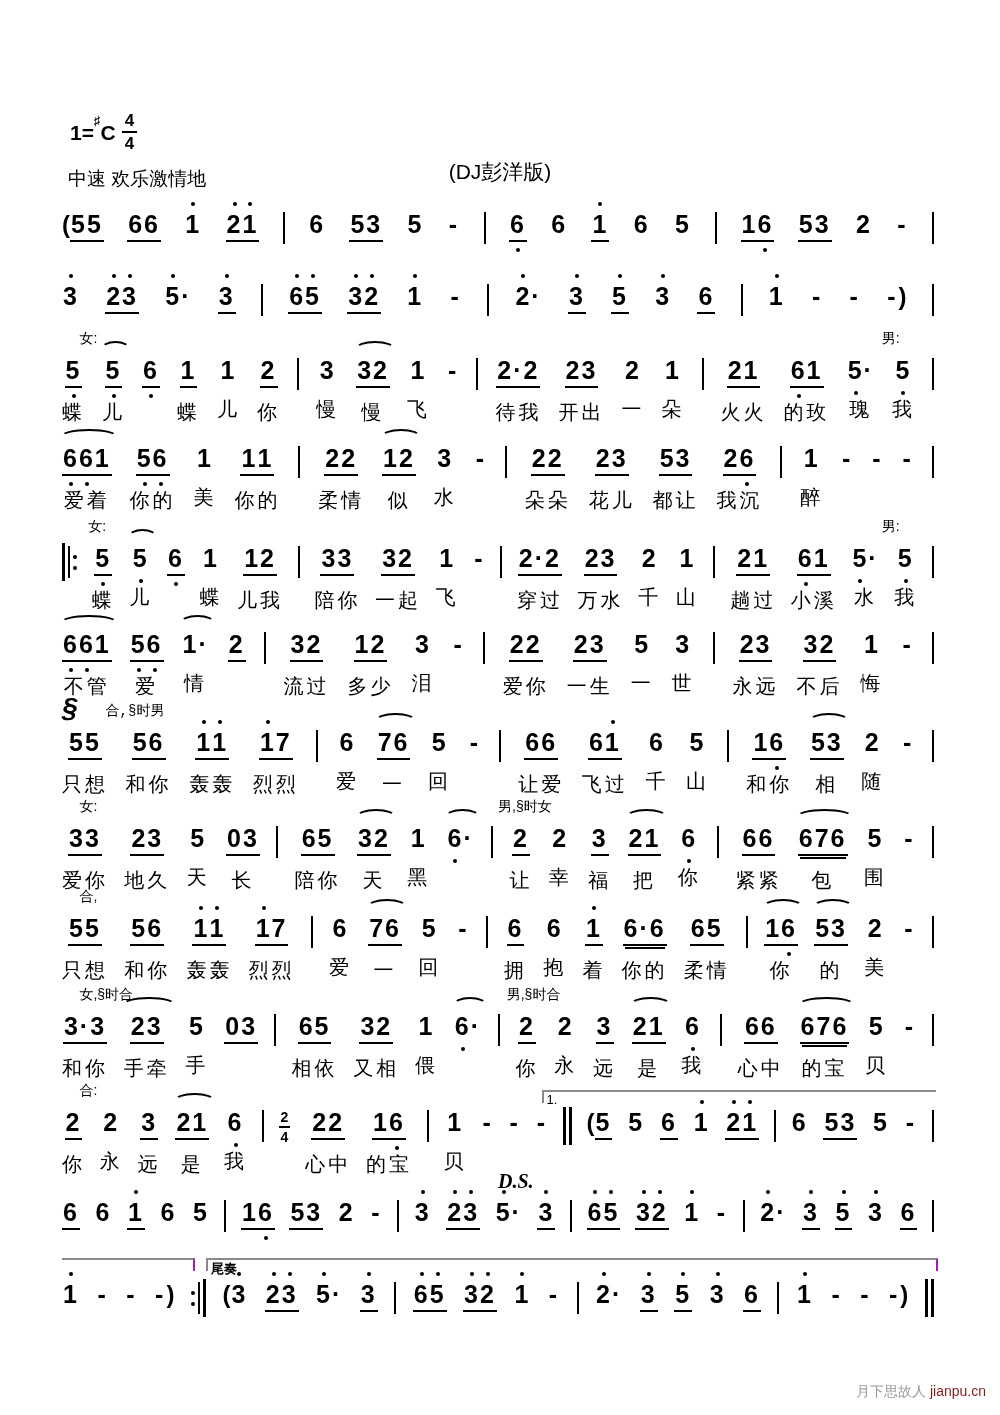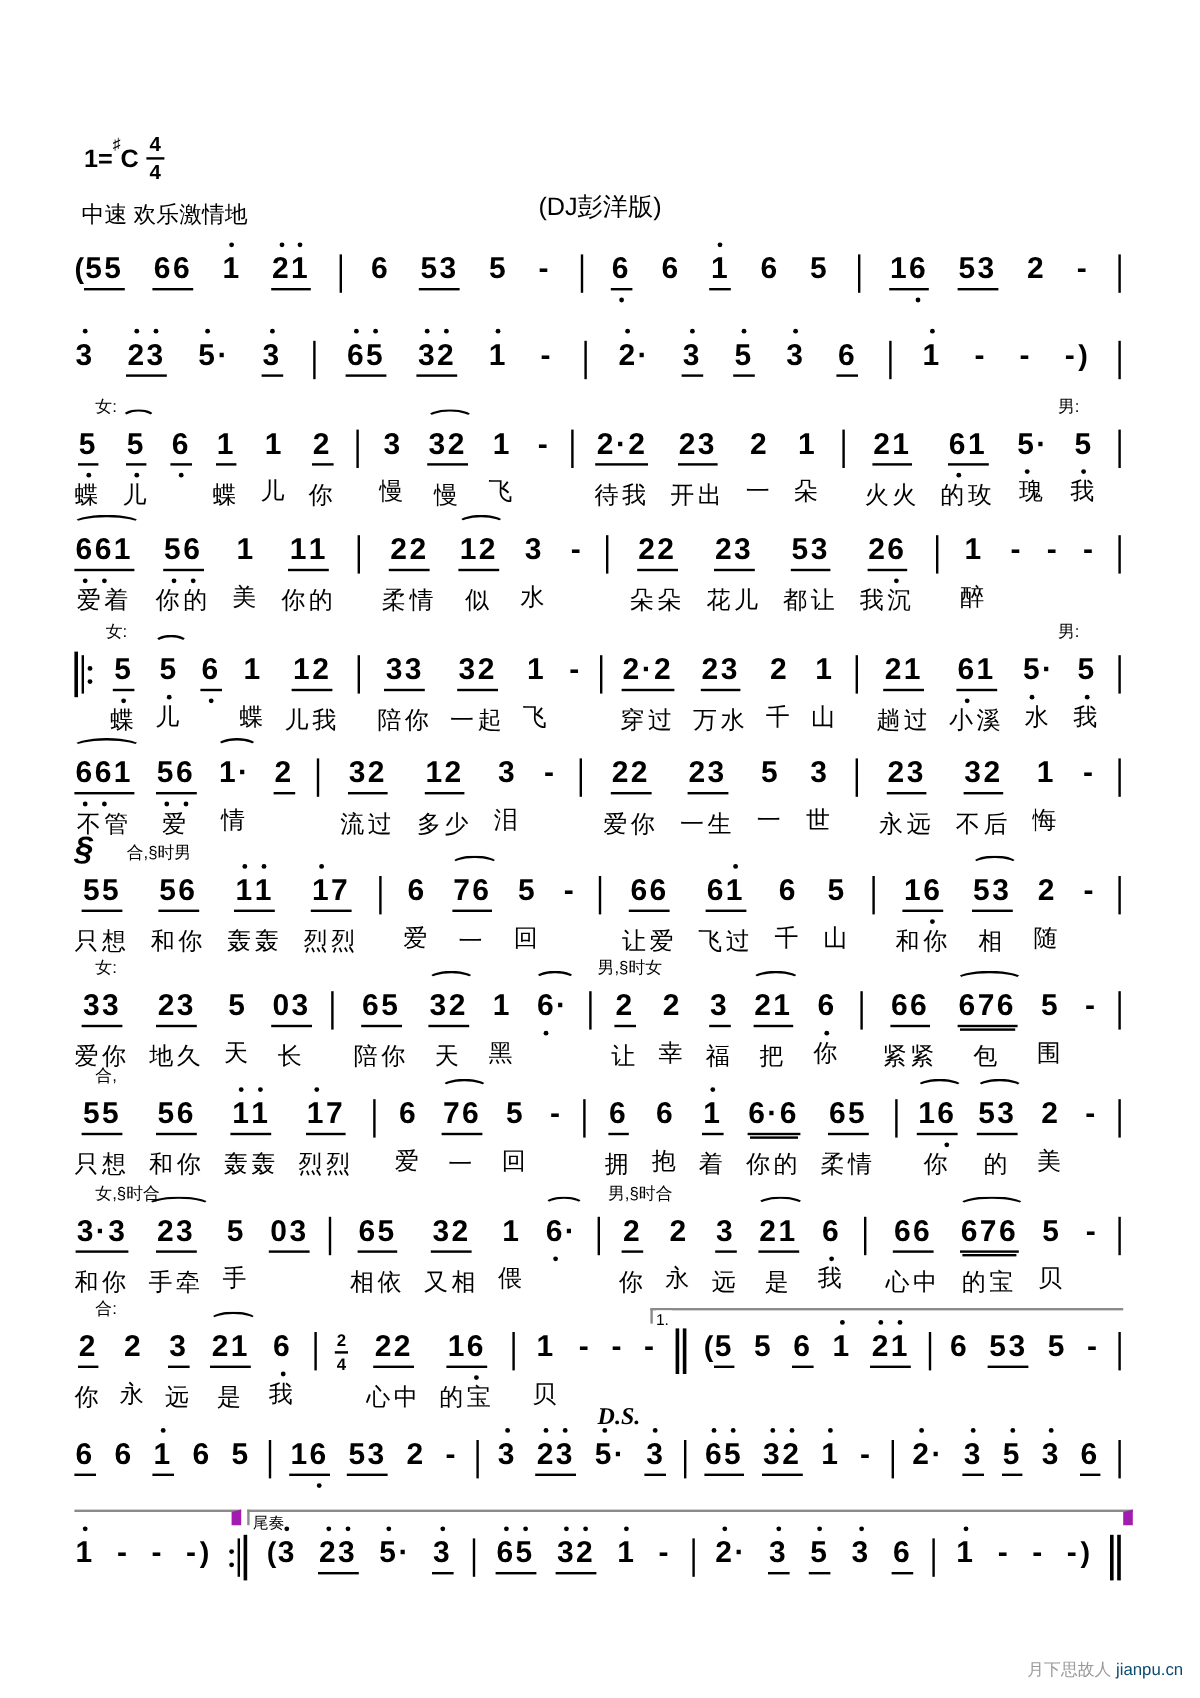--- a/index.html
+++ b/index.html
@@ -42,21 +42,21 @@
   .rdots{display:flex;flex-direction:column;justify-content:center;gap:7px;height:32px;}
   .rdots i{width:4px;height:4px;background:#000;border-radius:50%;}
   .ts{font-weight:bold;font-size:14px;line-height:1;text-align:center;margin-top:2px;}
   .ts b{display:block;border-bottom:2px solid #000;padding:0 2px 2px;}
   .ts span{display:block;padding-top:2px;}
   
   .sys-label{position:absolute;top:0;font-size:14px;white-space:nowrap;}
   .sys-label.big{font-size:28px;font-weight:bold;font-style:italic;top:-10px;}
   .volta{position:absolute;height:11px;border-top:2px solid #8a8a8a;}
   .volta.tl{border-left:2px solid #8a8a8a;}
-  .volta.tr{border-right:8px solid #a21caf;}
+  .volta.tr{border-right:2px solid #a21caf;font-weight:bold;}
   .volta .vlabel{position:absolute;left:3px;top:0;font-size:13px;color:#000;background:#fff;padding-right:3px;}
   .ds{position:absolute;font-size:20px;font-weight:bold;font-style:italic;
       font-family:"Liberation Serif","DejaVu Serif",serif;}
   
   .footer{position:absolute;left:128px;top:1334px;font-size:23px;letter-spacing:1px;}
   .wm{position:absolute;right:14px;bottom:14px;font-size:14px;}
 </style>
 </head>
 <body>
 
@@ -594,21 +594,21 @@
           </div>
           <div class="tok">
             <div class="blw">
               <div class="b1"></div>
             </div>
           </div>
         </div>
       </div>
       <div class="sys" style="top: 702px;">
         <div class="sys-label big" style="left: 0%;">§</div>
-        <div class="sys-label" style="left: 5%;">合,§时男</div>
+        <div class="sys-label" style="left: 5%; font-family: Liberation Mono, monospace;">合,§时男</div>
         <div class="trow" style="margin-top: 26px;">
           <div class="tok">
             <div style="white-space: nowrap;"><span class="ng u"><span class="nc">5</span><span class="nc">5</span></span></div>
             <div class="lyr">只想</div>
           </div>
           <div class="tok">
             <div style="white-space: nowrap;"><span class="ng u"><span class="nc">5</span><span class="nc">6</span></span></div>
             <div class="lyr">和你</div>
           </div>
           <div class="tok">
@@ -1278,15 +1278,15 @@
               <div class="b2"></div>
               <div class="b2"></div>
             </div>
           </div>
         </div>
       </div>
     </div>
 
 
   <div class="wm">
-    <span id="wm-site" style="color: rgb(154, 154, 154);">月下思故人 </span><span id="wm-url" style="color: #0c4a6e;">jianpu.cn</span>
+    <span id="wm-site" style="color: rgb(154, 154, 154);">月下思故人 </span><span id="wm-url" style="color: #7f1d1d;">jianpu.cn</span>
   </div>
 </div>
 
 </body></html>

